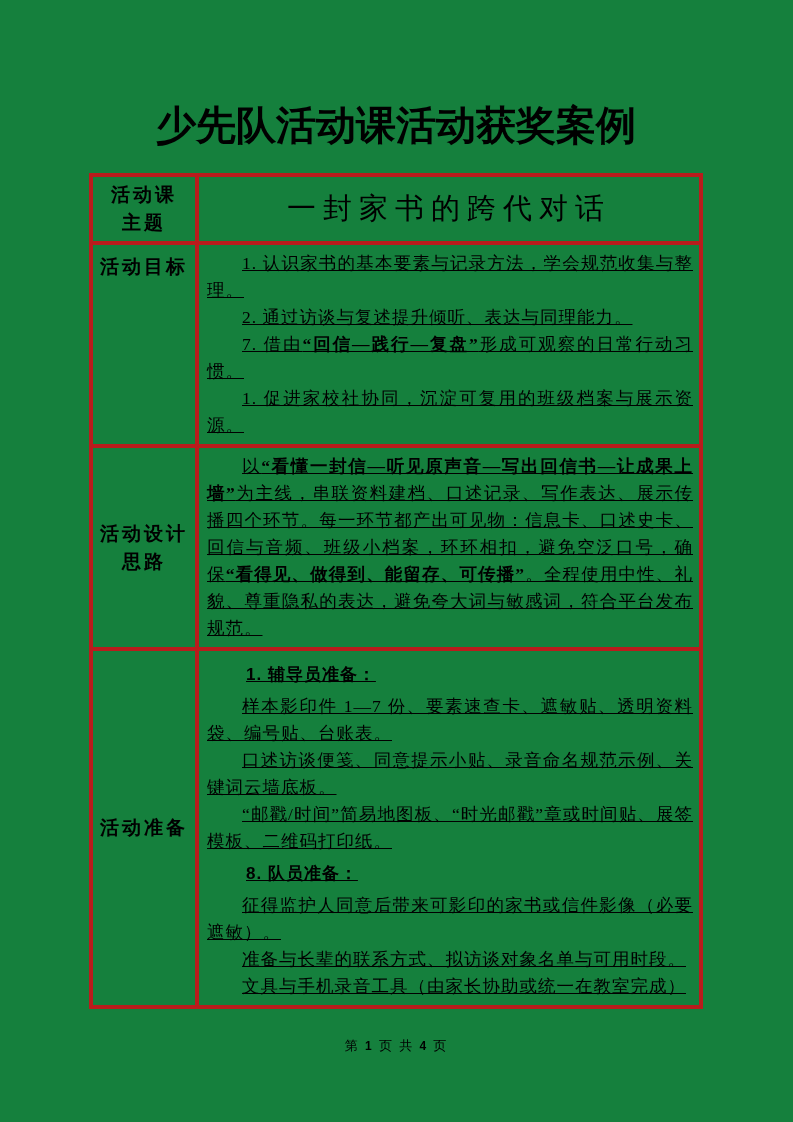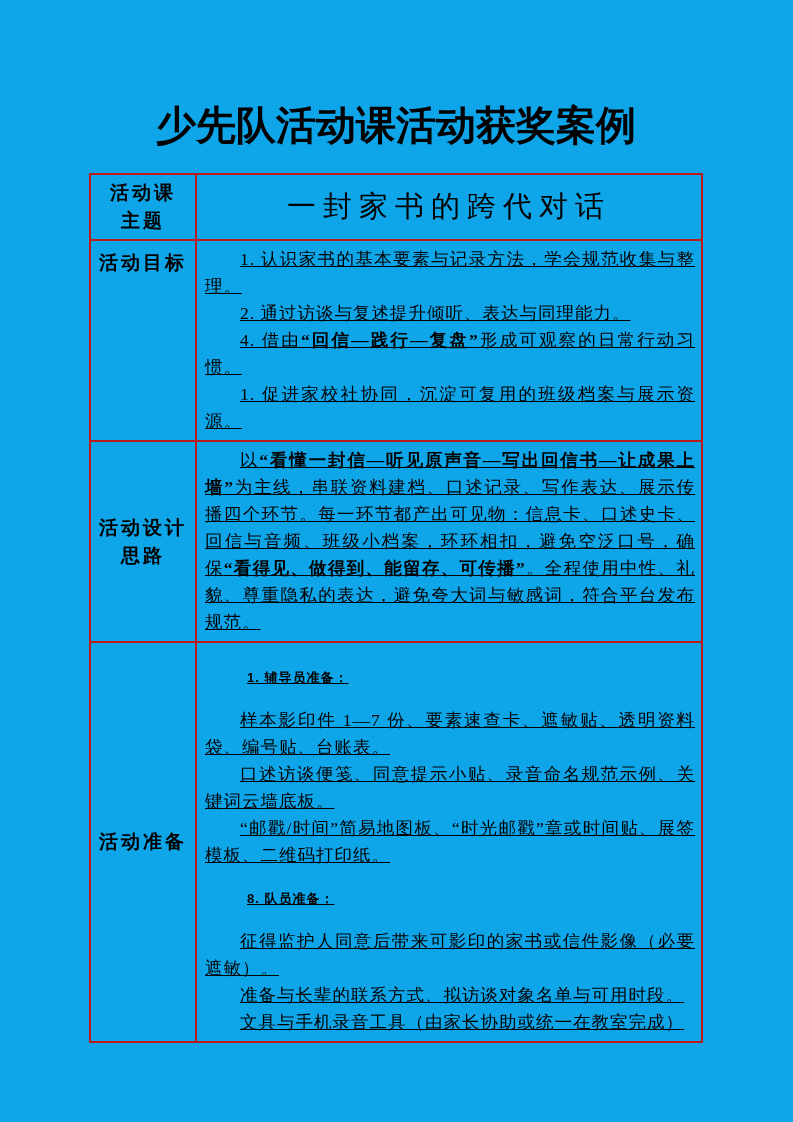--- a/index.html
+++ b/index.html
@@ -5,21 +5,21 @@
   * { box-sizing: border-box; }
   html, body { margin: 0; padding: 0; background: #ffffff; }
   body {
     font-family: "Liberation Serif", "DejaVu Serif", serif;
     color: #000000;
   }
   .page {
     position: relative;
     width: 793px;
     height: 1122px;
-    background: #0ea5e9;
+    background: #15803d;
     overflow: hidden;
   }
   .doc-title {
     position: absolute;
     top: 100px;
     left: 89px;
     width: 614px;
     margin: 0;
     text-align: center;
     font-size: 40px;
@@ -30,21 +30,21 @@
   }
   table.main-table {
     position: absolute;
     top: 173px;
     left: 89px;
     width: 614px;
     border-collapse: collapse;
     table-layout: fixed;
   }
   td {
-    border: 2px solid #b91c1c;
+    border: 4px solid #b91c1c;
     padding: 0;
     vertical-align: middle;
   }
   col.col-label { width: 106px; }
   .label-cell {
     text-align: center;
     font-size: 19px;
     font-weight: bold;
     letter-spacing: 3px;
     line-height: 28px;
@@ -64,25 +64,25 @@
   .theme-cell {
     text-align: center;
     vertical-align: middle;
     font-size: 29px;
     letter-spacing: 7px;
     padding: 12px 6px;
   }
   .para { margin: 0; text-indent: 2em; }
   .b { font-weight: bold; }
   .sec-heading {
-    margin: 16px;
+    margin: 5px;
     text-indent: 2em;
     font-family: "Liberation Sans", "DejaVu Sans", sans-serif;
     font-weight: bold;
-    font-size: 13px;
+    font-size: 17px;
     letter-spacing: 1px;
   }
   tr.row-theme   { height: 66px; }
   tr.row-goals   { height: 169px; }
   tr.row-design  { height: 194px; }
   tr.row-prep    { height: 332px; }
   tr.row-chapter { height: 62px; }
   .footer {
     position: absolute;
     top: 1037px;
@@ -118,21 +118,21 @@
           <div>主题</div>
         </td>
         <td class="theme-cell">一封家书的跨代对话</td>
       </tr>
 
       <tr class="row-goals">
         <td class="label-cell label-top">活动目标</td>
         <td class="content-cell">
           <p class="para">1. 认识家书的基本要素与记录方法，学会规范收集与整理。</p>
           <p class="para">2. 通过访谈与复述提升倾听、表达与同理能力。</p>
-          <p class="para"><span>4. 借由</span><span class="b">“回信—践行—复盘”</span><span>形成可观察的日常行动习惯。</span></p>
+          <p class="para"><span>7. 借由</span><span class="b">“回信—践行—复盘”</span><span>形成可观察的日常行动习惯。</span></p>
           <p class="para">1. 促进家校社协同，沉淀可复用的班级档案与展示资源。</p>
         </td>
       </tr>
 
       <tr class="row-design">
         <td class="label-cell">
           <div>活动设计</div>
           <div>思路</div>
         </td>
         <td class="content-cell">
@@ -151,14 +151,15 @@
           <p class="para">征得监护人同意后带来可影印的家书或信件影像（必要遮敏）。</p>
           <p class="para">准备与长辈的联系方式、拟访谈对象名单与可用时段。</p>
           <p class="para">文具与手机录音工具（由家长协助或统一在教室完成）</p>
         </td>
       </tr>
 
 
     </tbody>
   </table>
 
+  <div class="footer"><span>第 </span><span class="num">1</span><span> 页 共 </span><span class="num">4</span><span> 页</span></div>
 
 </div>
 
 </body></html>

